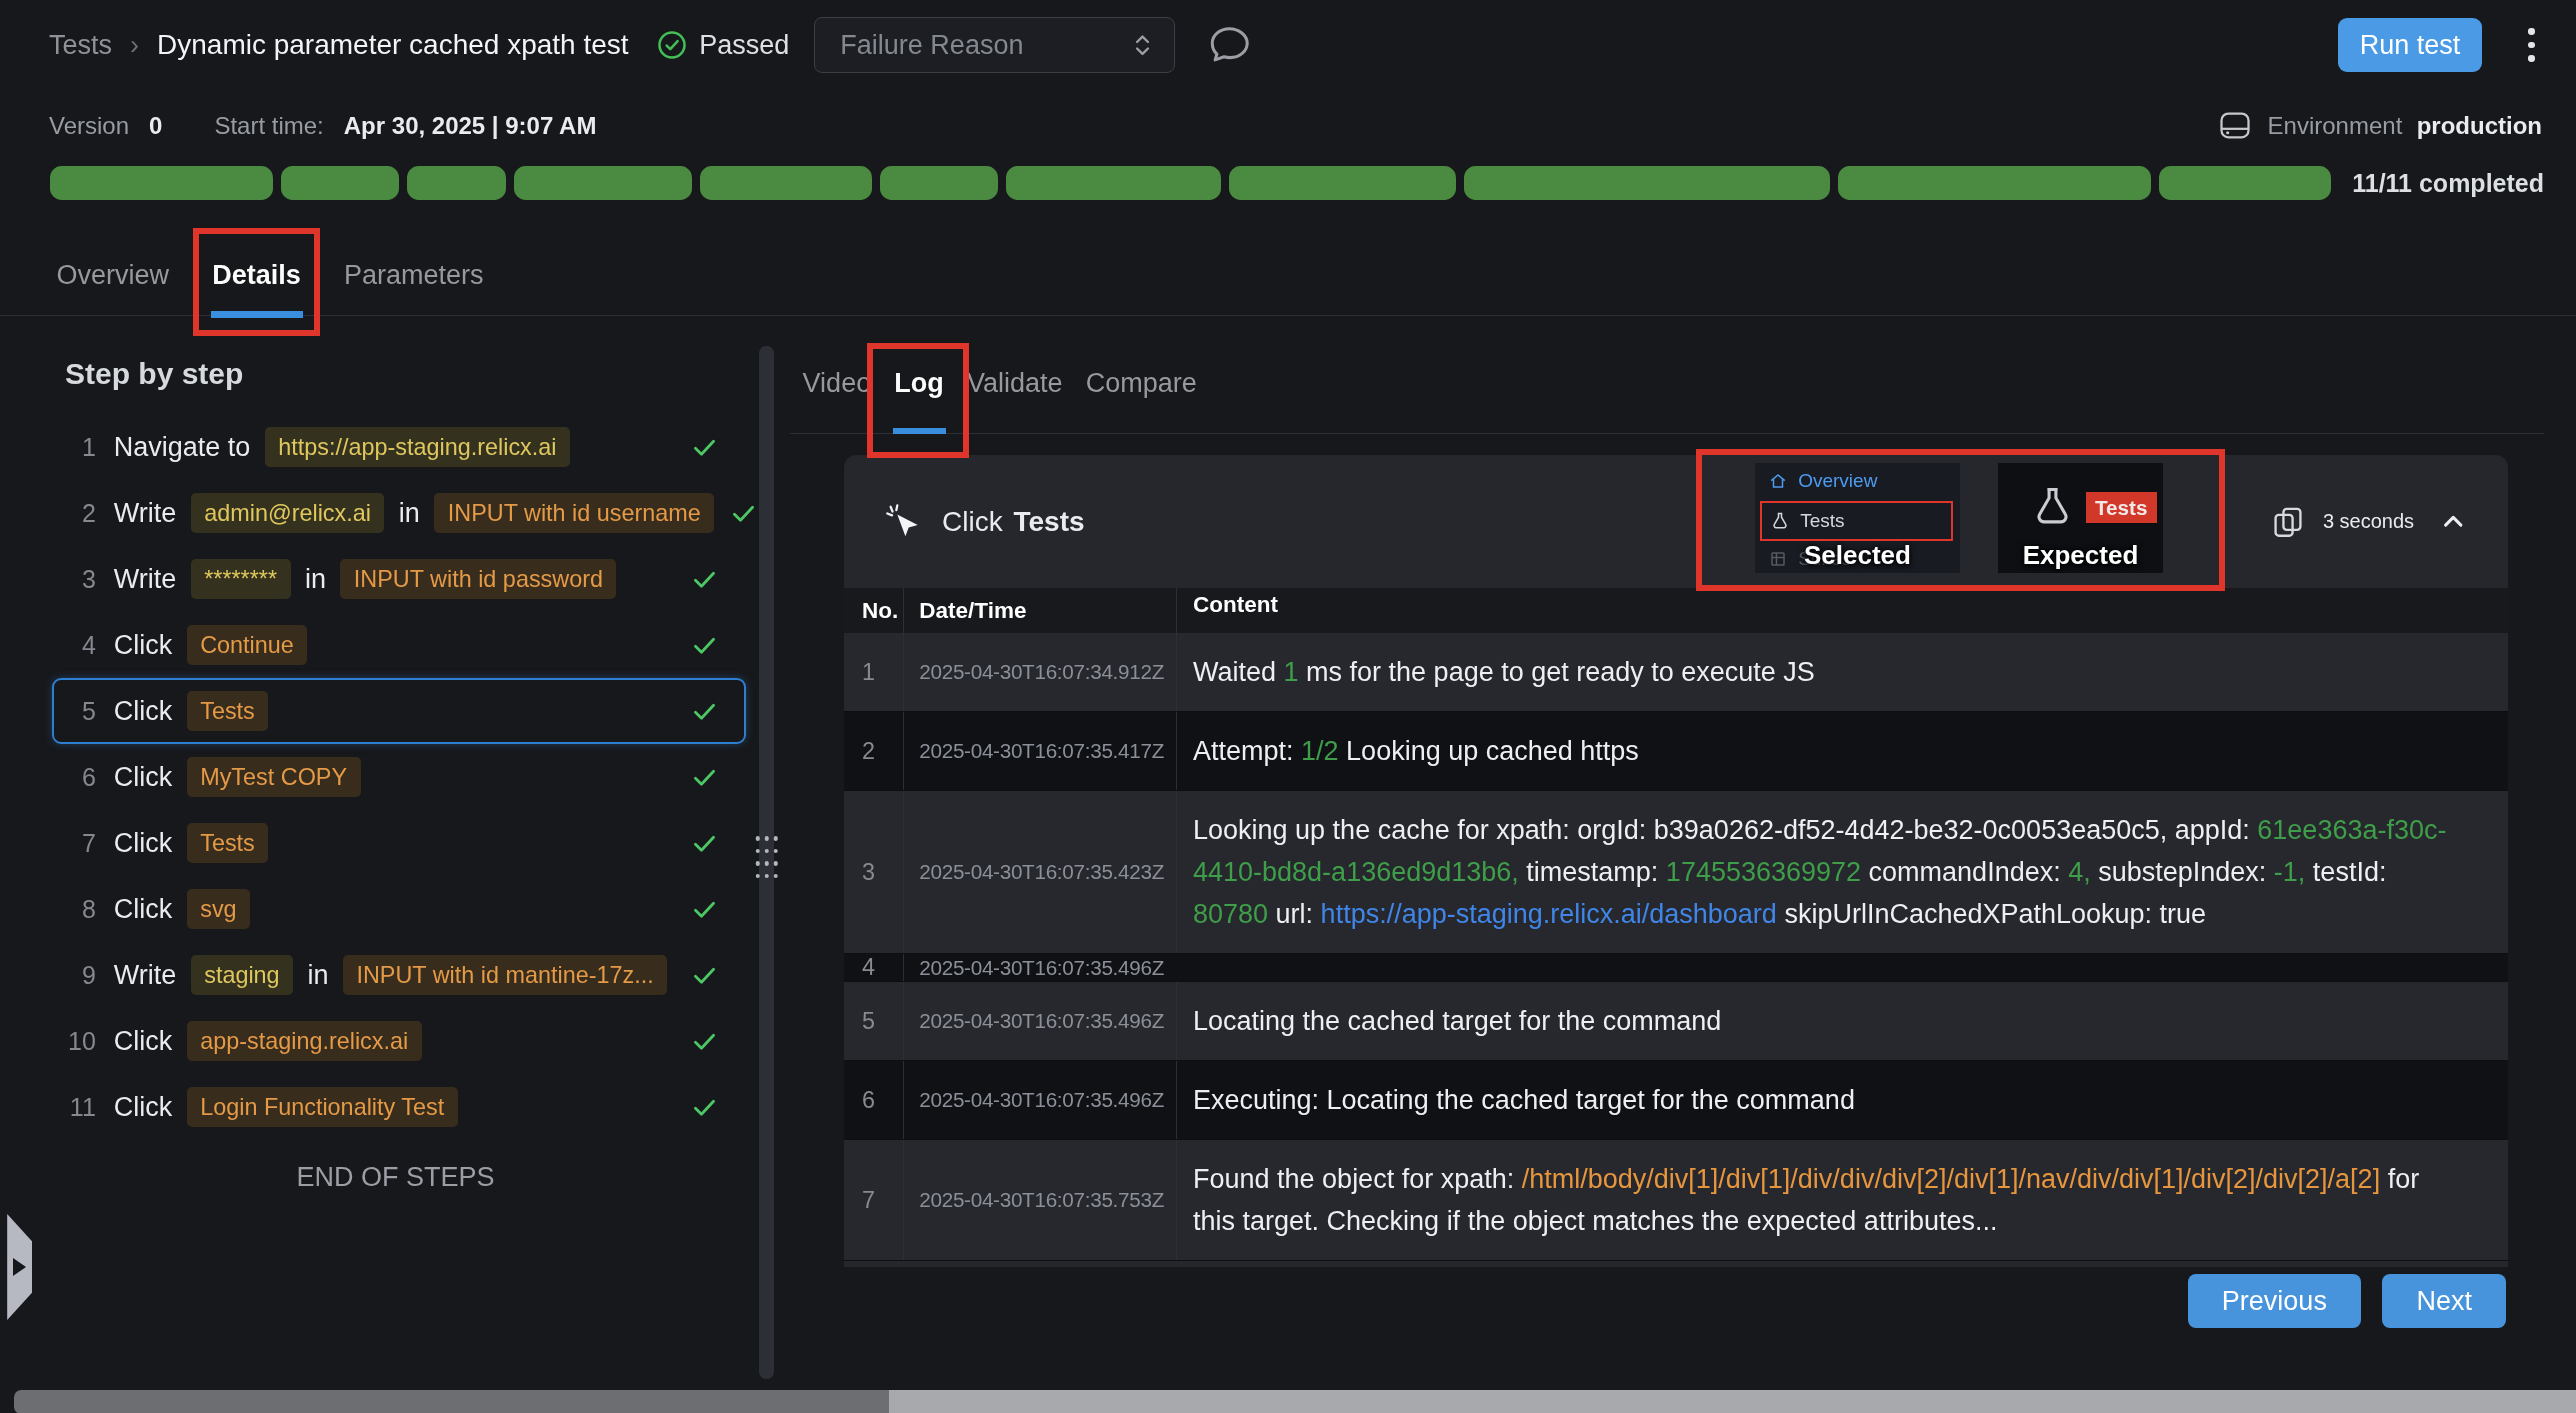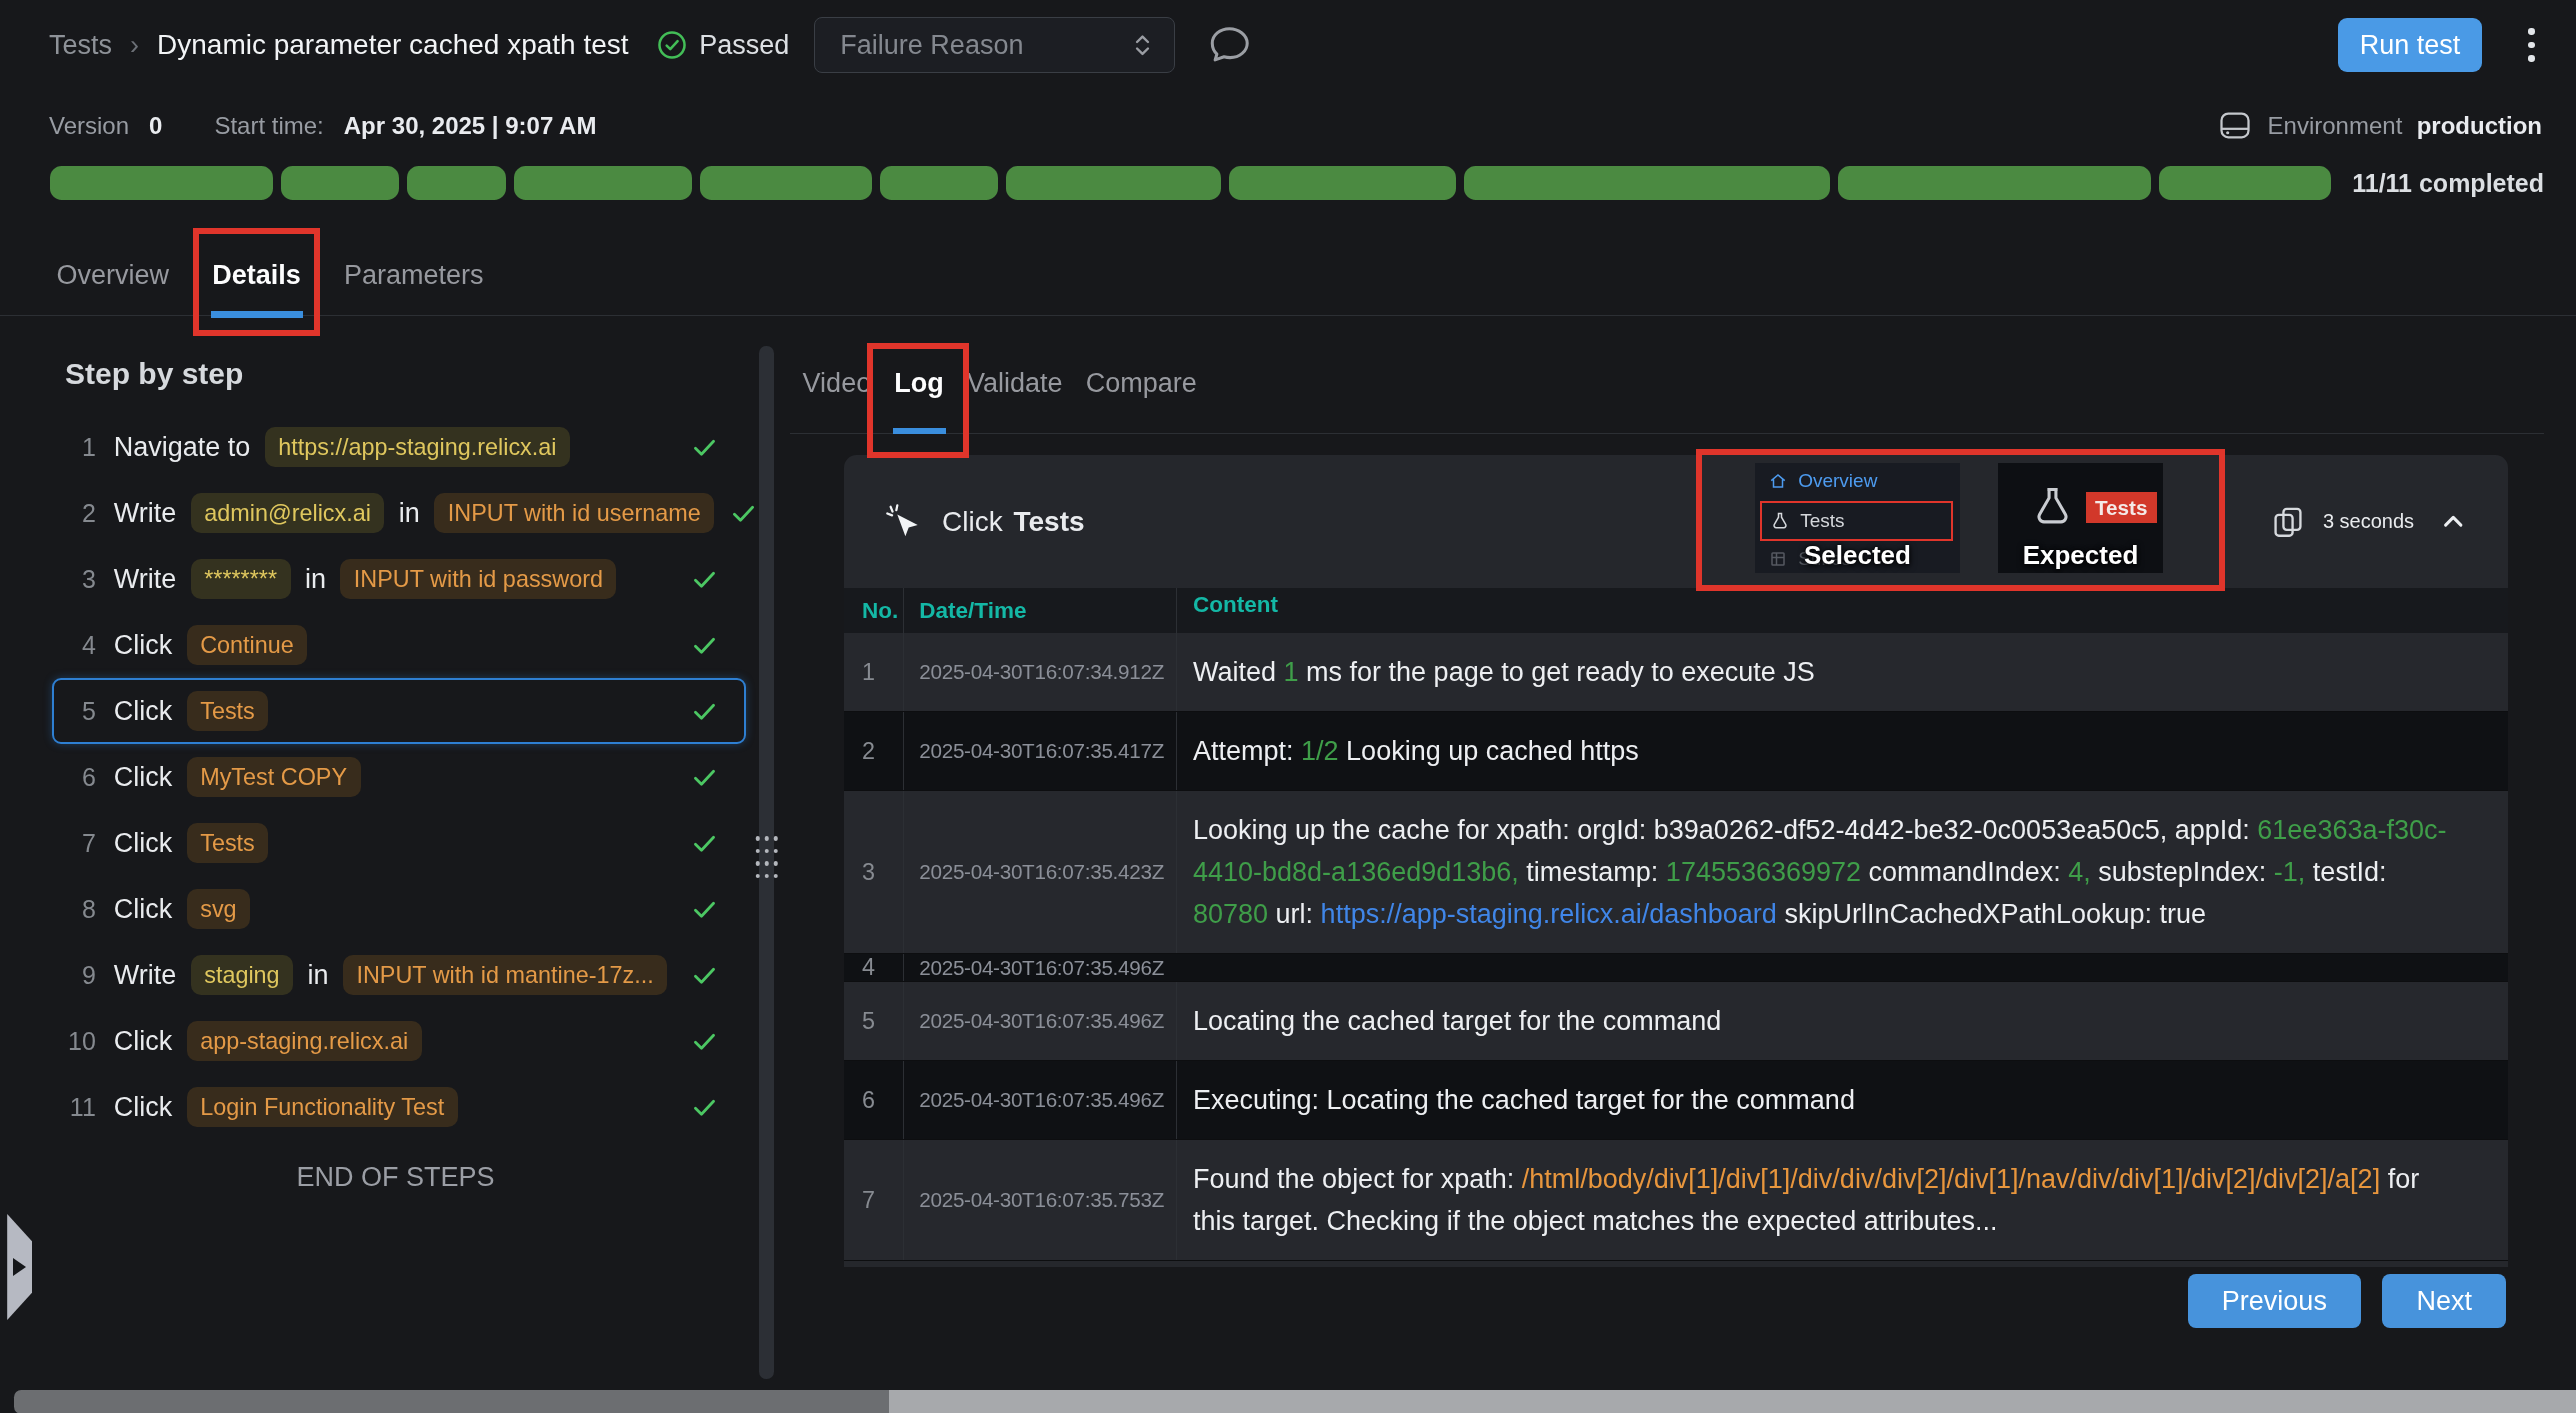--- a/index.html
+++ b/index.html
@@ -63,21 +63,21 @@
 
   
   .left-panel { position:absolute; left:36px; top:346px; width:719px; height:1033px; }
   .steps-heading { font-size:30px; font-weight:700; color:#d6d9dd; margin:10.8px 0 0 29px; }
   .step-list { margin:23.4px 9px 0 16px; }
   .step-row { height:66px; display:flex; align-items:center; padding:0 1.8px;
               border:2.7px solid transparent; border-radius:9px; white-space:nowrap; cursor:pointer; }
   .step-row.selected { border-color:#2e7fd2; box-shadow:0 0 9px rgba(46,127,210,.35); }
   .step-no { width:40px; text-align:right; margin-right:18px; color:#85898f; font-size:25px; flex:none; }
   .step-action, .step-plain { font-size:27px; color:#e9ebee; margin-right:14.4px; }
-  .chip { font-size:23.4px; padding:6.3px 13.5px; border-radius:10px; margin-right:14.4px; }
+  .chip { font-size:23.4px; padding:6.3px 13.5px; border-radius:5px; margin-right:14.4px; }
   .chip.value  { color:#dfc75e; background:#34321f; }
   .chip.target { color:#e49a47; background:#382c1c; }
   .step-check { margin-left:auto; margin-right:23.4px; flex:none; }
   .end-of-steps { text-align:center; margin-top:21.6px; font-size:27px; color:#9b9ea5; }
 
   
   .vsplit { position:absolute; left:759px; top:346px; width:15.3px; height:1033px;
             background:#2c2f35; border-radius:7.2px; cursor:col-resize; }
   .dots-grid { position:absolute; left:50%; top:490px; transform:translateX(-50%);
             display:grid; grid-template-columns:repeat(3,4.5px); gap:8px 4.5px; }
@@ -98,21 +98,21 @@
               display:flex; flex-direction:column; }
   .card-header { height:133px; flex:none; display:flex; align-items:center;
               padding:0 40px 0 40px; }
   .card-action { margin-left:20px; font-size:28px; color:#e9ebee; }
   .card-target { font-weight:700; margin-left:10.8px; }
   .duration-cluster { margin-left:auto; display:flex; align-items:center; gap:18px; }
   .duration { font-size:20px; color:#e9ebee; }
 
   
   .t-head { display:flex; height:45px; background:#17191d; align-items:stretch;
-            font-size:22.5px; font-weight:700; color:#14b8a6; flex:none; }
+            font-size:22.5px; font-weight:700; color:#ffffff; flex:none; }
   .t-body { flex:1; overflow:hidden; }
   .t-row { display:flex; align-items:stretch; border-bottom:1.8px solid #0d0e10; }
   .t-row:nth-child(odd) { background:#26282d; }
   .t-row:nth-child(even) { background:#0f1114; }
   .cell { display:flex; align-items:center; }
   .c-no   { width:59px;  flex:none; padding-left:18px; }
   .c-time { width:273px; flex:none; padding-left:15.3px; border-left:1.8px solid #2c2f34; }
   .c-cont { flex:1; padding:18px 54px 18px 16px; border-left:1.8px solid #2c2f34; }
   .t-row .c-no   { color:#878b91; font-size:23.4px; }
   .t-row .c-time { color:#8b8f98; font-size:20.7px; letter-spacing:-0.3px; }

